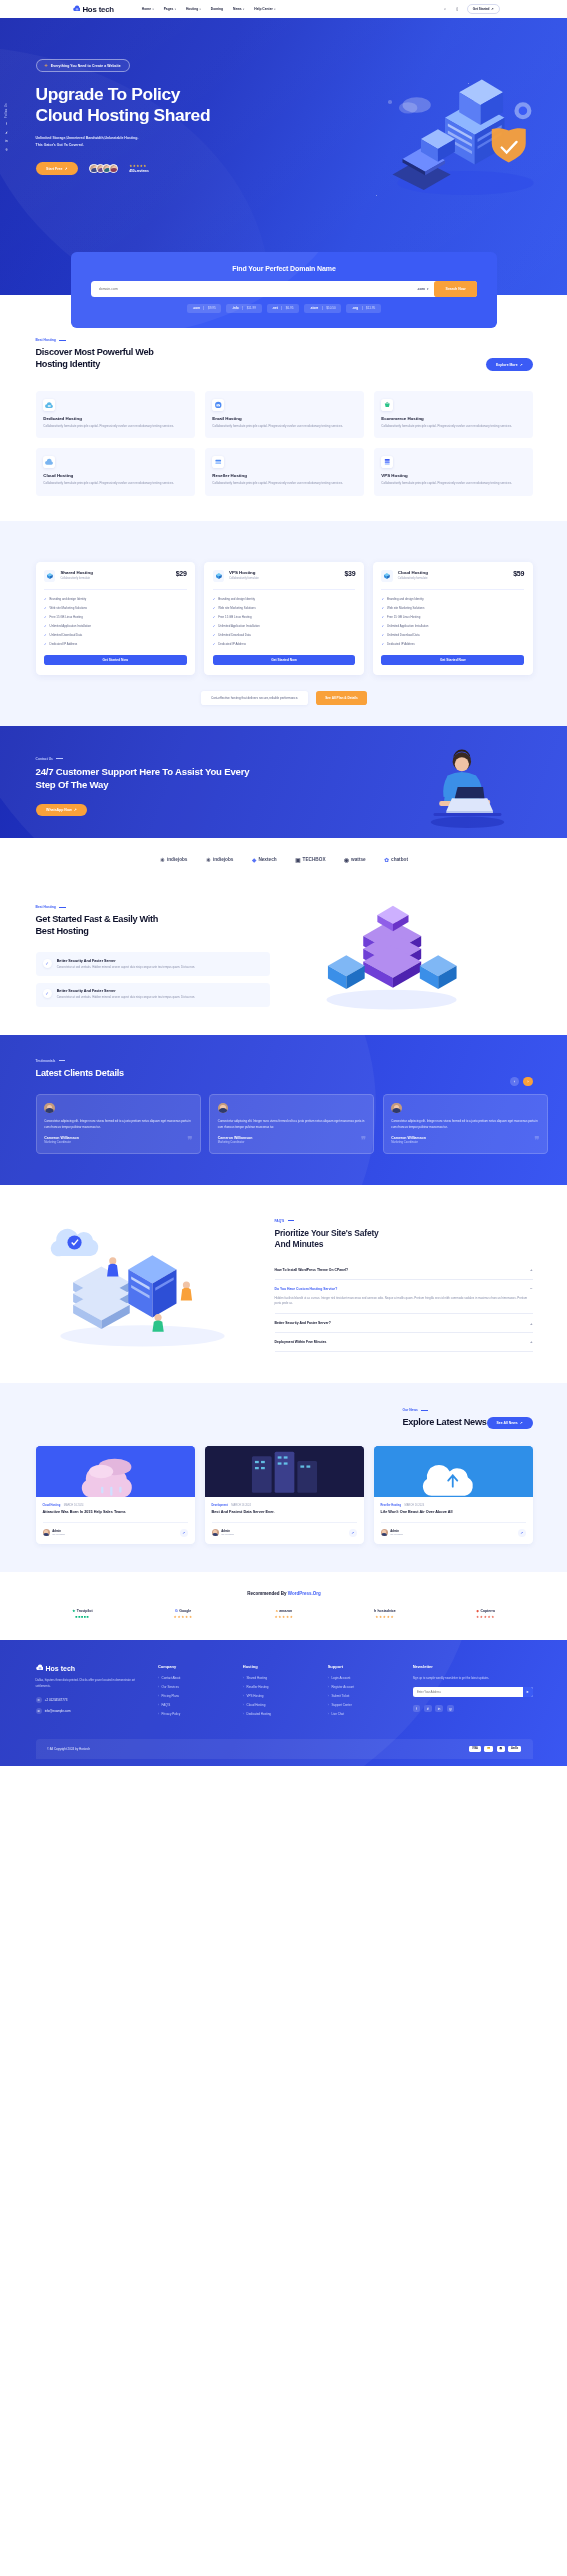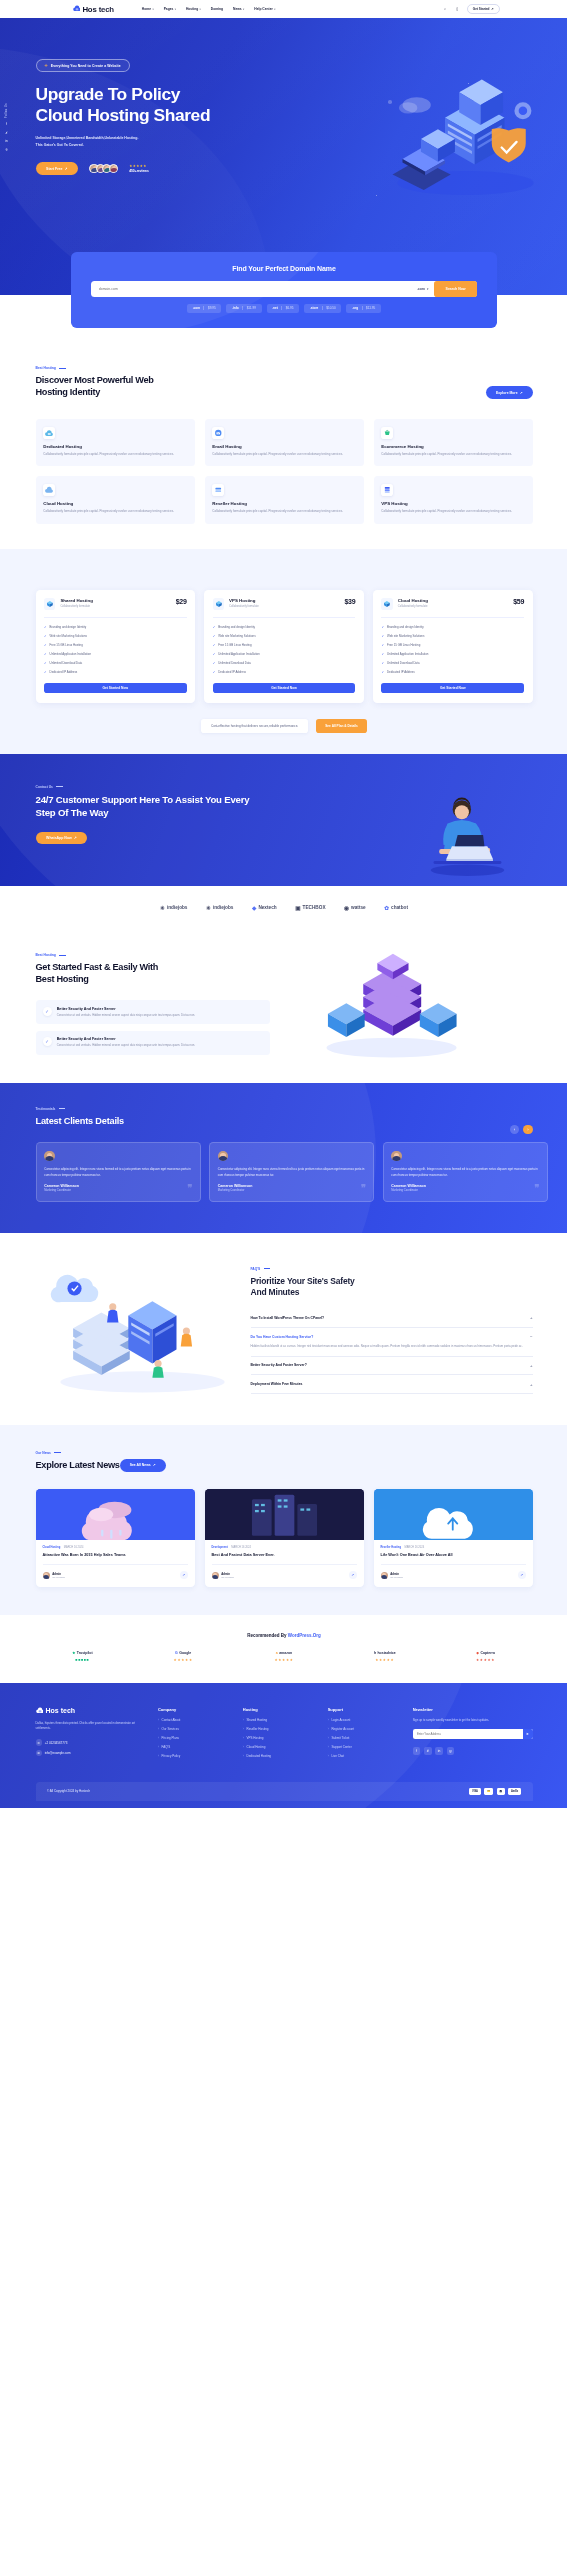--- a/index.html
+++ b/index.html
@@ -59,21 +59,21 @@
   .tld{background:rgba(255,255,255,.14);border-radius:2.1px;padding:2.1px 5.7px;display:flex;align-items:center;gap:3.5px;font-size:3.1px;color:#fff;font-weight:bold;cursor:pointer}
   .tld .pr{opacity:.72;font-weight:normal;border-left:0.4px solid rgba(255,255,255,.35);padding-left:3.5px}
 
   
   .sec-label{display:flex;align-items:center;gap:3.5px;font-size:3.3px;color:#3b5bf5;font-weight:bold}
   .sec-label:after{content:"";width:6.4px;height:0.5px;background:#3b5bf5;display:block}
   h2.sec-h{font-size:9.2px;font-weight:bold;letter-spacing:-0.3px;line-height:1.3;margin-top:5px;color:#11142d}
   .btn-blue{background:#3b5bf5;color:#fff;border:none;border-radius:14px;padding:4.3px 10px;font-size:3.4px;font-weight:bold;display:inline-flex;align-items:center;gap:2.1px;cursor:pointer}
 
   
-  .features{padding:38px 0 25px;background:#fff}
+  .features{padding:10px 0 25px;background:#fff}
   .feat-head{display:flex;align-items:flex-end;justify-content:space-between}
   .feat-grid{display:grid;grid-template-columns:repeat(3,1fr);gap:10px;margin-top:20px}
   .feat-card{background:#f5f7ff;border-radius:3.5px;padding:7.8px 7.8px 9.2px;position:relative}
   .feat-ic{width:12px;height:12px;border-radius:2.8px;background:#fff;display:flex;align-items:center;justify-content:center;box-shadow:0 0.7px 2.8px rgba(40,60,160,.12);margin-bottom:5px;font-size:7px}
   .feat-t{font-size:4.4px;font-weight:bold;color:#11142d}
   .feat-p{font-size:3px;color:#8a90ab;line-height:1.85;margin-top:2.8px}
 
   
   .pricing{background:#f2f5ff;padding:24px 0 21px;position:relative;overflow:hidden}
   .pricing .ctr{text-align:center}
@@ -92,21 +92,21 @@
   .pc-price{margin-left:auto;font-size:7px;font-weight:bold;color:#11142d;letter-spacing:-0.3px}
   .pc-div{height:0.4px;background:#ecefff;margin:7.8px 0 7px}
   .pc-li{display:flex;align-items:center;gap:2.8px;font-size:2.9px;color:#5f6585;margin-bottom:5px}
   .pc-li .ck{color:#3b5bf5;font-size:3.3px}
   .pc-btn{width:100%;background:#3b5bf5;color:#fff;border:none;border-radius:2.8px;height:10px;font-size:3.3px;font-weight:bold;margin-top:4.3px;cursor:pointer}
   .note-row{display:flex;align-items:center;justify-content:center;gap:7.8px;margin-top:15.6px}
   .note{background:#fff;border-radius:2.8px;padding:5px 10px;font-size:3.1px;color:#5f6585;box-shadow:0 0.7px 3.5px rgba(40,60,160,.07)}
   .btn-orange-sm{background:#f9a13a;color:#fff;border:none;border-radius:2.8px;padding:5px 9.2px;font-size:3.2px;font-weight:bold;cursor:pointer}
 
   
-  .support{background:linear-gradient(110deg,#1b2bb5 0%,#2539cc 40%,#2f4ae6 100%);position:relative;overflow:hidden;padding:31px 0 42px}
+  .support{background:linear-gradient(110deg,#1b2bb5 0%,#2539cc 40%,#2f4ae6 100%);position:relative;overflow:hidden;padding:31px 0 22px}
   .support:before{content:"";position:absolute;width:852px;height:639px;border-radius:50%;right:-234px;top:-398px;background:rgba(255,255,255,.055)}
   .support .sec-label{color:#bcc8ff}
   .support .sec-label:after{background:#bcc8ff}
   .support h2{color:#fff;font-size:9.6px;line-height:1.35;letter-spacing:-0.2px;margin-top:5.7px;max-width:234px;font-weight:bold}
   .sup-art{position:absolute;right:51px;bottom:10px;width:99px;height:85px}
 
   
   .logos{background:#fff;padding:18.5px 0;display:flex;align-items:center;justify-content:center;gap:18.5px}
   .logo-item{display:flex;align-items:center;gap:2.1px;font-size:4.7px;font-weight:bold;color:#1e2446;opacity:.85}
   .logo-item .gl{font-size:5.7px}
@@ -137,35 +137,35 @@
   .t-av{width:10.6px;height:10.6px;border-radius:50%;background:#c59b7e;overflow:hidden;position:relative;margin-bottom:5.7px}
   .t-av i{position:absolute;left:2.5px;top:1.8px;width:5.7px;height:5.7px;border-radius:50%;background:#f2c7a9}
   .t-av b{position:absolute;left:0.7px;bottom:0;width:9.2px;height:5px;border-radius:5px 5px 0 0;background:#2f3a6b}
   .t-p{font-size:2.9px;line-height:1.95;color:#e7ebff}
   .t-n{font-size:3.5px;font-weight:bold;color:#fff;margin-top:5.7px}
   .t-r{font-size:2.7px;color:#c3cdff;margin-top:1.4px}
   .t-q{position:absolute;right:7px;bottom:7.8px;font-size:9.2px;color:rgba(255,255,255,.22);font-weight:bold;line-height:1}
 
   
   .faq{background:#fff;padding:28px 0 31px}
-  .faq-flex{display:flex;gap:2px;align-items:flex-end}
+  .faq-flex{display:flex;gap:26px;align-items:center}
   .faq-art{width:213px;height:131px;position:relative;flex:none}
   .faq-right{flex:1;padding-top:5.7px}
   .faq-right h2{font-size:8.5px;line-height:1.3;font-weight:bold;letter-spacing:-0.2px;margin-top:5px}
   .faq-list{margin-top:11.4px}
   .faq-row{border-bottom:0.4px solid #e9ecf7;padding:6.4px 0;cursor:pointer}
   .faq-q{display:flex;align-items:center;justify-content:between;font-size:3.4px;font-weight:bold;color:#11142d}
   .faq-q span.tx{flex:1}
   .faq-q span.pm{color:#8a90ab;font-size:4.3px}
   .faq-row.open .faq-q{color:#3b5bf5}
   .faq-a{font-size:2.9px;color:#8a90ab;line-height:1.95;margin-top:4.3px}
 
   
   .news{background:#f2f5ff;padding:25.6px 0 28px}
-  .news-head{display:flex;align-items:flex-end;justify-content:flex-start}
+  .news-head{display:flex;align-items:flex-end;justify-content:flex-end}
   .news-grid{display:grid;grid-template-columns:repeat(3,1fr);gap:10px;margin-top:17px}
   .news-card{background:#fff;border-radius:4.3px;overflow:hidden;box-shadow:0 1.4px 5.7px rgba(40,60,160,.06)}
   .news-img{height:51px;position:relative;overflow:hidden}
   .ni1{background:linear-gradient(160deg,#3b5bf5,#6e8bff)}
   .ni2{background:linear-gradient(160deg,#1c1e4a,#3a2f7a)}
   .ni3{background:linear-gradient(160deg,#2f7ef0,#69b7f7)}
   .news-body{padding:6.4px 7px 7.8px}
   .news-meta{display:flex;align-items:center;gap:3.5px;font-size:2.6px;color:#9aa0b8}
   .news-meta .tag{color:#3b5bf5;font-weight:bold}
   .news-t{font-size:3.8px;font-weight:bold;line-height:1.45;margin-top:3.5px;color:#11142d}

